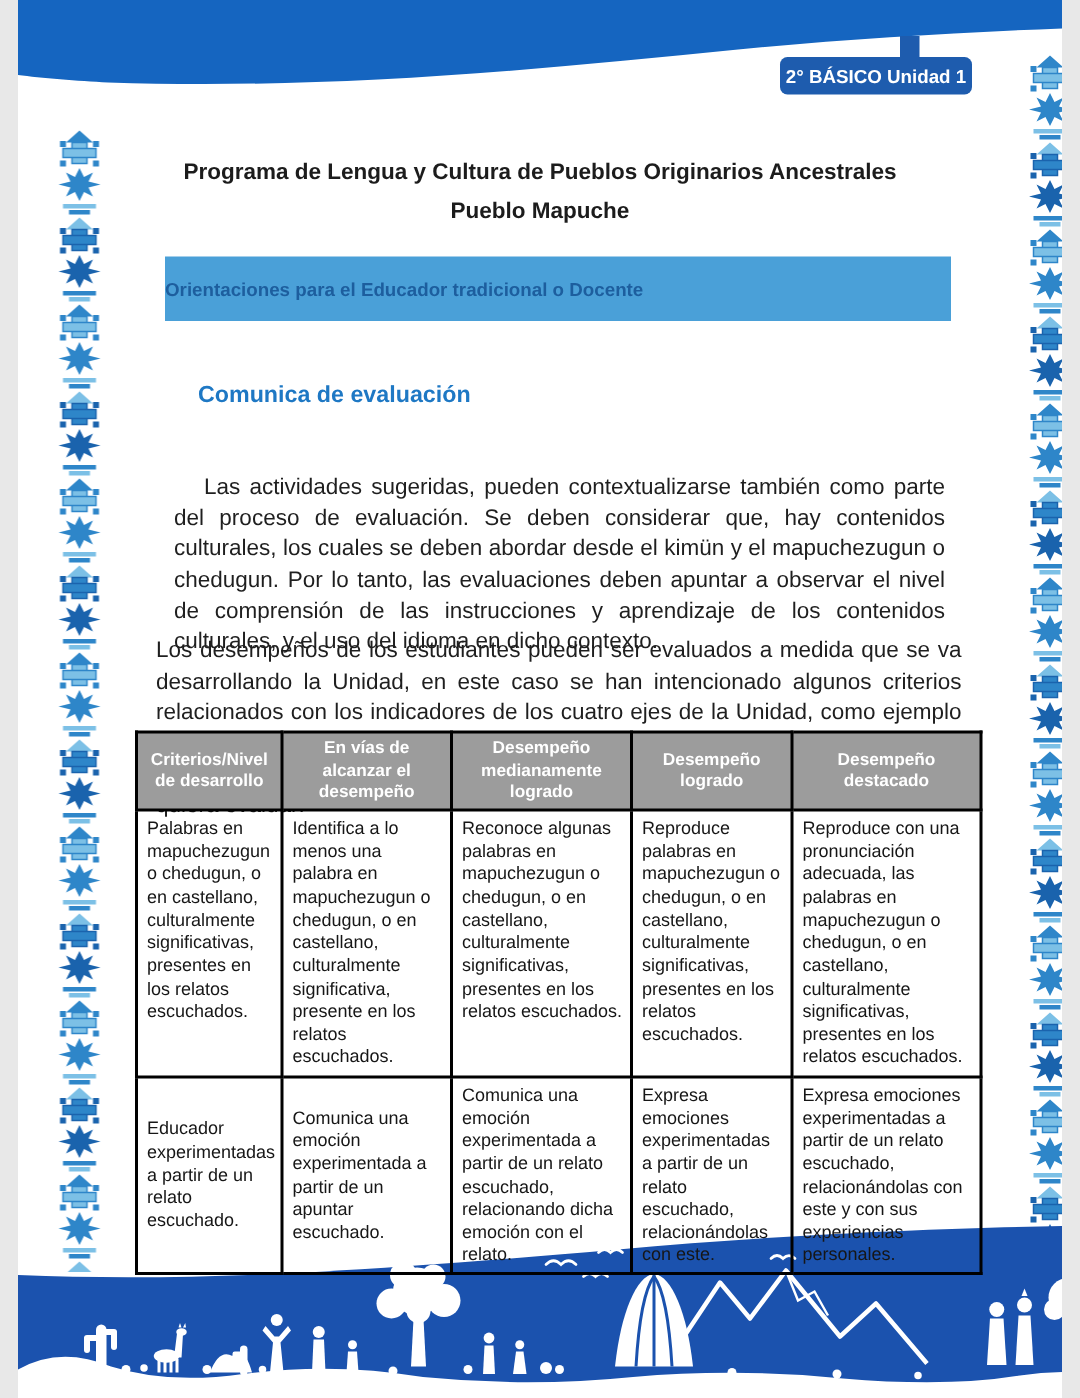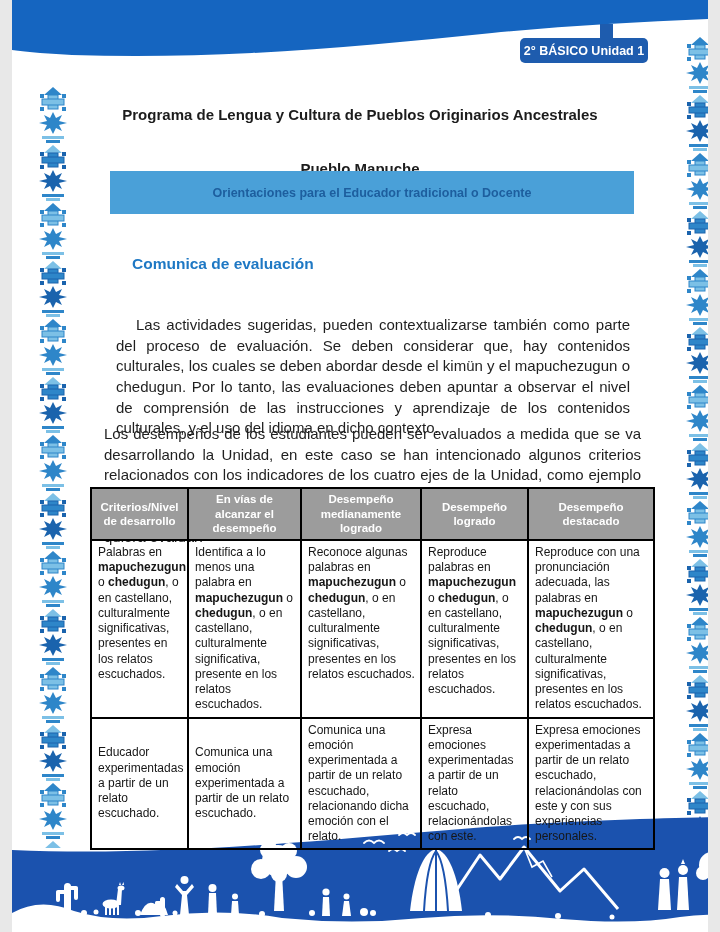--- a/index.html
+++ b/index.html
@@ -15,40 +15,40 @@
     border-radius:5px;color:#fff;font-weight:bold;font-size:12.5px;display:flex;align-items:center;justify-content:center;z-index:3;}
 
   
   .side-border{position:absolute;width:40px;z-index:1;}
   .side-border.left{left:21px;top:86px;height:762px;}
   .side-border.right{left:668px;top:36px;height:818px;}
 
   
   .doc-title{position:absolute;left:0;right:0;text-align:center;font-weight:bold;font-size:15px;color:var(--text-dark,#1c1c1c);z-index:2;}
   .doc-title.l1{top:106px;}
-  .doc-title.l2{top:160px;}
+  .doc-title.l2{top:132px;}
 
   .banner{position:absolute;left:98px;top:171px;width:524px;height:43px;background:var(--banner-bg,#4aa0d8);
-    display:flex;align-items:center;justify-content:center;color:var(--banner-text,#1d5e9e);font-weight:bold;font-size:12.5px;z-index:2;}
+    display:flex;align-items:center;justify-content:flex-start;color:var(--banner-text,#1d5e9e);font-weight:bold;font-size:12.5px;z-index:2;}
 
   .section-heading{position:absolute;left:120px;top:255px;font-size:15.5px;font-weight:bold;color:var(--heading-blue,#1e78c4);z-index:2;}
 
   .para{position:absolute;font-size:15px;line-height:1.38;color:#1f1f1f;text-align:justify;z-index:2;}
   .para.p1{left:104px;top:300px;width:514px;text-indent:20px;}
   .para.p2{left:92px;top:409px;width:537px;}
 
   
   .rubric{position:absolute;left:78px;top:487px;z-index:2;border-collapse:collapse;table-layout:fixed;width:563px;}
   .rubric th,.rubric td{border:2px solid #000;}
   .rubric th{background:var(--table-header-bg,#9c9c9c);color:#fff;font-weight:bold;font-size:11.5px;line-height:1.25;
     text-align:center;vertical-align:middle;height:46px;padding:2px 3px;}
   .rubric td{font-size:12px;line-height:1.27;color:#161616;padding:4px 5px 4px 6px;text-align:left;}
   .rubric tr.row1 td{height:142px;vertical-align:top;}
   .rubric tr.row2 td{height:106px;vertical-align:middle;margin-top:12px;}
-  .rubric td b{font-weight:bold;}
+  .rubric td b{font-weight:normal;}
 
   
   .footer-art{position:absolute;left:0;bottom:0;width:720px;height:115px;z-index:1;}
 </style>
 </head>
 <body>
 
 <div class="page">
 
   <svg width="0" height="0" style="position:absolute" aria-hidden="true">
@@ -132,21 +132,21 @@
     <tbody>
       <tr class="row1">
         <td>Palabras en <b>mapuchezugun</b> o <b>chedugun</b>, o en castellano, culturalmente significativas, presentes en los relatos escuchados.</td>
         <td>Identifica a lo menos una palabra en <b>mapuchezugun</b> o <b>chedugun</b>, o en castellano, culturalmente significativa, presente en los relatos escuchados.</td>
         <td>Reconoce algunas palabras en <b>mapuchezugun</b> o <b>chedugun</b>, o en castellano, culturalmente significativas, presentes en los relatos escuchados.</td>
         <td>Reproduce palabras en <b>mapuchezugun</b> o <b>chedugun</b>, o en castellano, culturalmente significativas, presentes en los relatos escuchados.</td>
         <td>Reproduce con una pronunciación adecuada, las palabras en <b>mapuchezugun</b> o <b>chedugun</b>, o en castellano, culturalmente significativas, presentes en los relatos escuchados.</td>
       </tr>
       <tr class="row2">
         <td>Educador experimentadas a partir de un relato escuchado.</td>
-        <td>Comunica una emoción experimentada a partir de un relato escuchado.</td>
+        <td>Comunica una emoción experimentada a partir de un apuntar escuchado.</td>
         <td>Comunica una emoción experimentada a partir de un relato escuchado, relacionando dicha emoción con el relato.</td>
         <td>Expresa emociones experimentadas a partir de un relato escuchado, relacionándolas con este.</td>
         <td>Expresa emociones experimentadas a partir de un relato escuchado, relacionándolas con este y con sus experiencias personales.</td>
       </tr>
     </tbody>
   </table>
 
   <svg class="footer-art" viewBox="0 0 720 115" preserveAspectRatio="none">
 
     <path d="M0,33 C120,38 240,30 400,16 C520,5 640,1 720,0 V115 H0 Z" style="fill:var(--footer-blue,#1b52ae)"></path>

